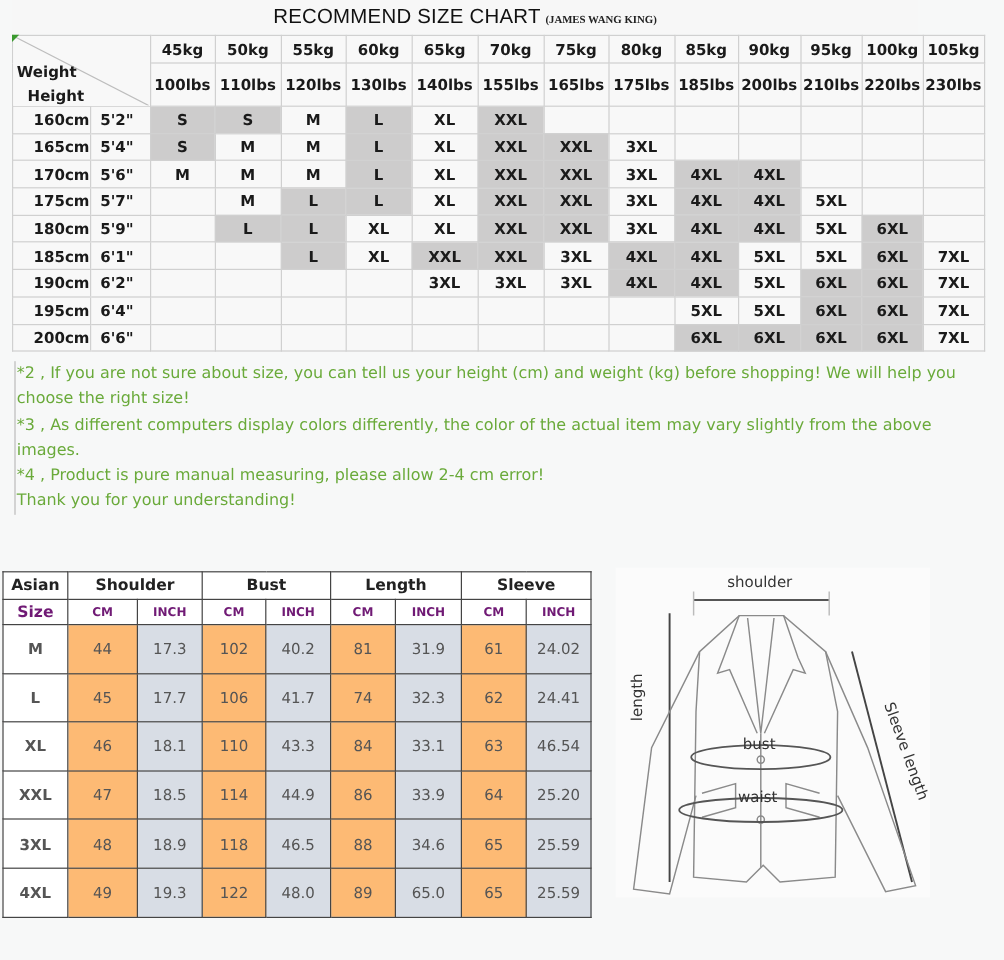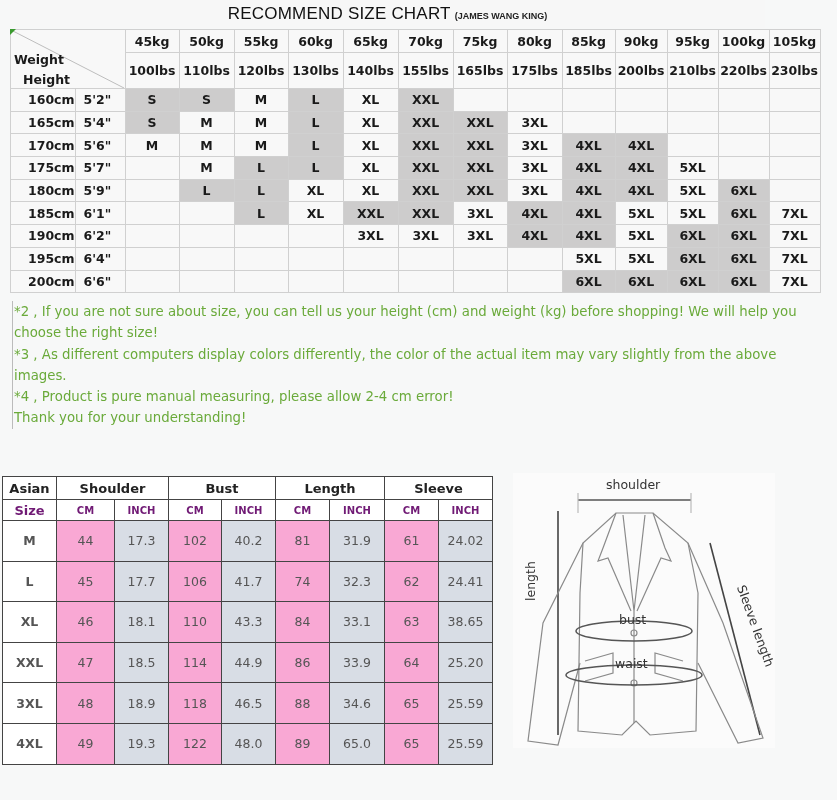--- a/index.html
+++ b/index.html
@@ -1,20 +1,20 @@
 <!DOCTYPE html>
 <html><head>
 <meta charset="utf-8">
 <style>
   html,body{margin:0;padding:0;background:#fff;}
   body{width:837px;height:800px;position:relative;overflow:hidden;font-family:"DejaVu Sans","Liberation Sans",sans-serif;color:#222;}
   .page{position:absolute;left:0;top:0;width:837px;height:800px;background:#f7f8f8;}
   .title-bar{position:absolute;left:10px;top:0;width:755px;height:28px;background:#f7f7f7;text-align:center;}
   .title-main{font-family:"Liberation Sans",sans-serif;font-size:17px;line-height:28px;color:#111;letter-spacing:0.2px;}
-  .title-sub{font-family:Liberation Sans, sans-serif;font-size:9px;font-weight:bold;color:#222;margin-left:4px;text-align:center;}
+  .title-sub{font-family:Liberation Serif, serif;font-size:9px;font-weight:bold;color:#222;margin-left:4px;text-align:center;}
 
   
   table.sc{position:absolute;left:10px;top:29px;border-collapse:collapse;table-layout:fixed;font-family:"DejaVu Sans",sans-serif;font-weight:bold;font-size:12.5px;background:#f8f8f8;}
   table.sc td{border:1px solid #d0d0d0;text-align:center;padding:0;white-space:nowrap;color:#1a1a1a;}
   table.sc tr.h1 td{height:22px;}
   table.sc tr.h2 td{height:35px;}
   table.sc tr.dr td{height:21.7px;}
   table.sc td.g{background:#cdcccc;}
   table.sc td.corner{position:relative;text-align:left;vertical-align:bottom;background:#f8f8f8;}
   .corner svg{position:absolute;left:0;top:0;}
@@ -29,21 +29,21 @@
   .notes p{margin:0;}
 
   
   table.mt{position:absolute;left:2px;top:476px;border-collapse:collapse;table-layout:fixed;font-family:"DejaVu Sans",sans-serif;background:#fff;}
   table.mt td{border:1px solid #444;text-align:center;padding:0;}
   table.mt tr.m1 td{height:22px;font-size:13px;font-weight:bold;color:#222;}
   table.mt tr.m2 td{height:20px;font-size:10px;font-weight:bold;color:#701a75;}
   table.mt tr.m1 td.asian{font-size:13px;}
   table.mt tr.mr td{height:39.6px;font-size:12.5px;color:#555;}
   table.mt td.sz{font-weight:bold;color:#222;font-size:12.5px;background:#fff;}
-  table.mt td.c{background:#f9a8d4;}
+  table.mt td.c{background:#fdba74;}
   table.mt td.i{background:#d8dde5;}
 
   
   .diagram{position:absolute;left:513px;top:473px;width:262px;height:275px;background:#fbfbfb;}
   .diagram svg{position:absolute;left:0;top:0;}
   .dlabel{position:absolute;font-family:"DejaVu Sans",sans-serif;font-size:12.5px;color:#333;}
   .lbl-shoulder{left:93px;top:4px;}
   .lbl-bust{left:106px;top:139px;}
   .lbl-waist{left:102px;top:183px;}
   .lbl-length{left:10px;top:128px;transform:rotate(-90deg);transform-origin:left top;}
@@ -339,21 +339,21 @@
         </tr>
         <tr class="mr">
           <td class="sz">XL</td>
           <td class="c">46</td>
           <td class="i">18.1</td>
           <td class="c">110</td>
           <td class="i">43.3</td>
           <td class="c">84</td>
           <td class="i">33.1</td>
           <td class="c">63</td>
-          <td class="i">38.65</td>
+          <td class="i">46.54</td>
         </tr>
         <tr class="mr">
           <td class="sz">XXL</td>
           <td class="c">47</td>
           <td class="i">18.5</td>
           <td class="c">114</td>
           <td class="i">44.9</td>
           <td class="c">86</td>
           <td class="i">33.9</td>
           <td class="c">64</td>

